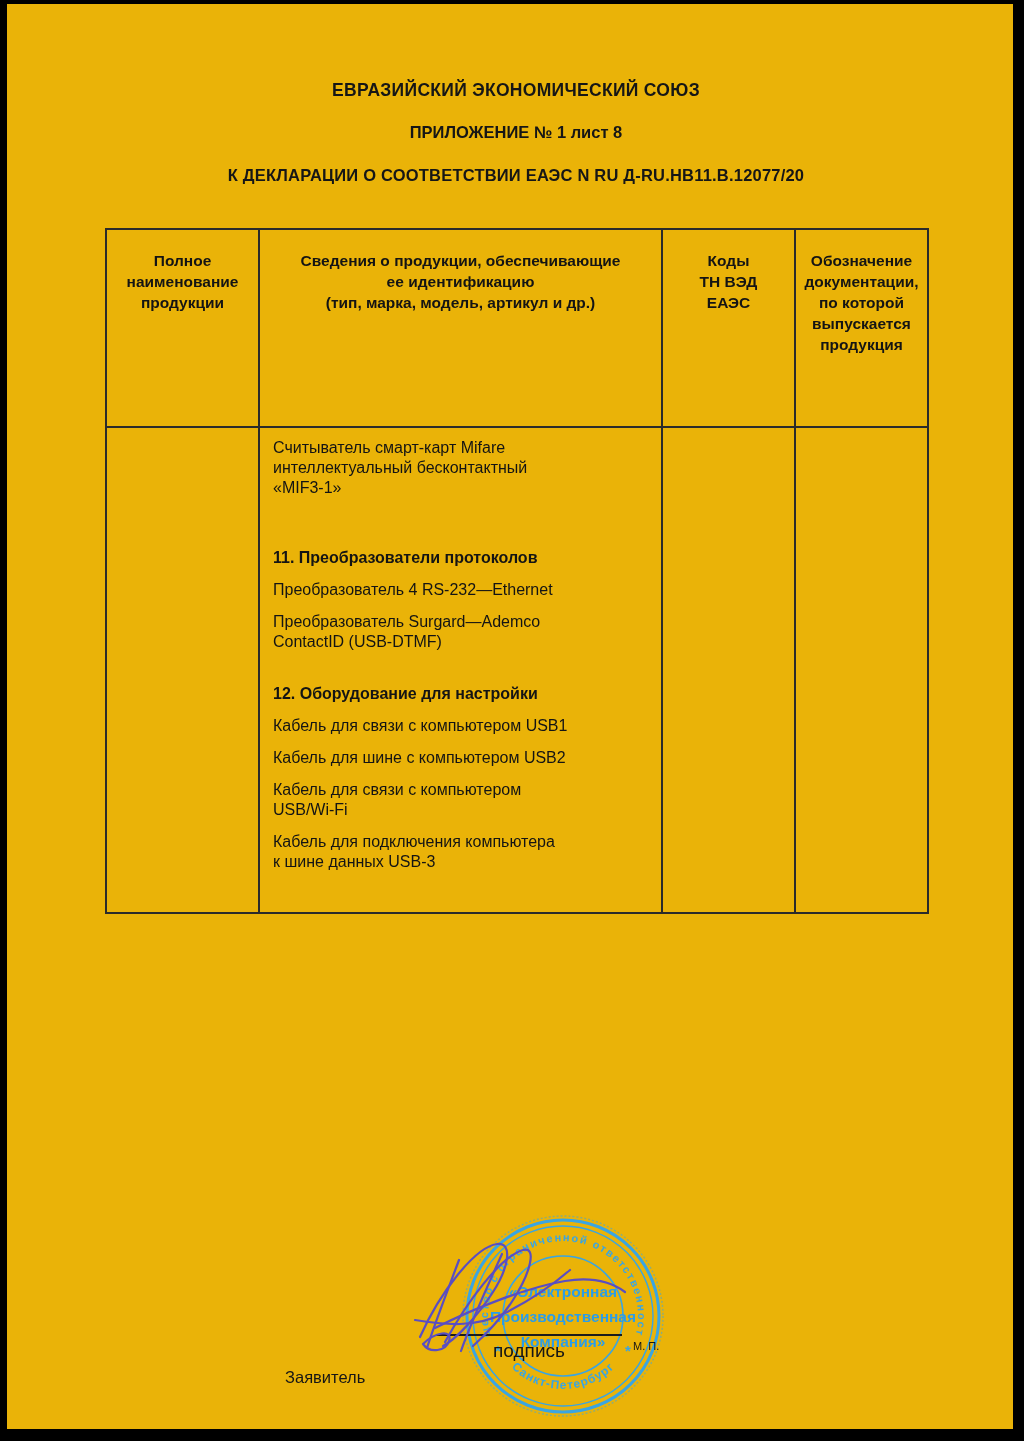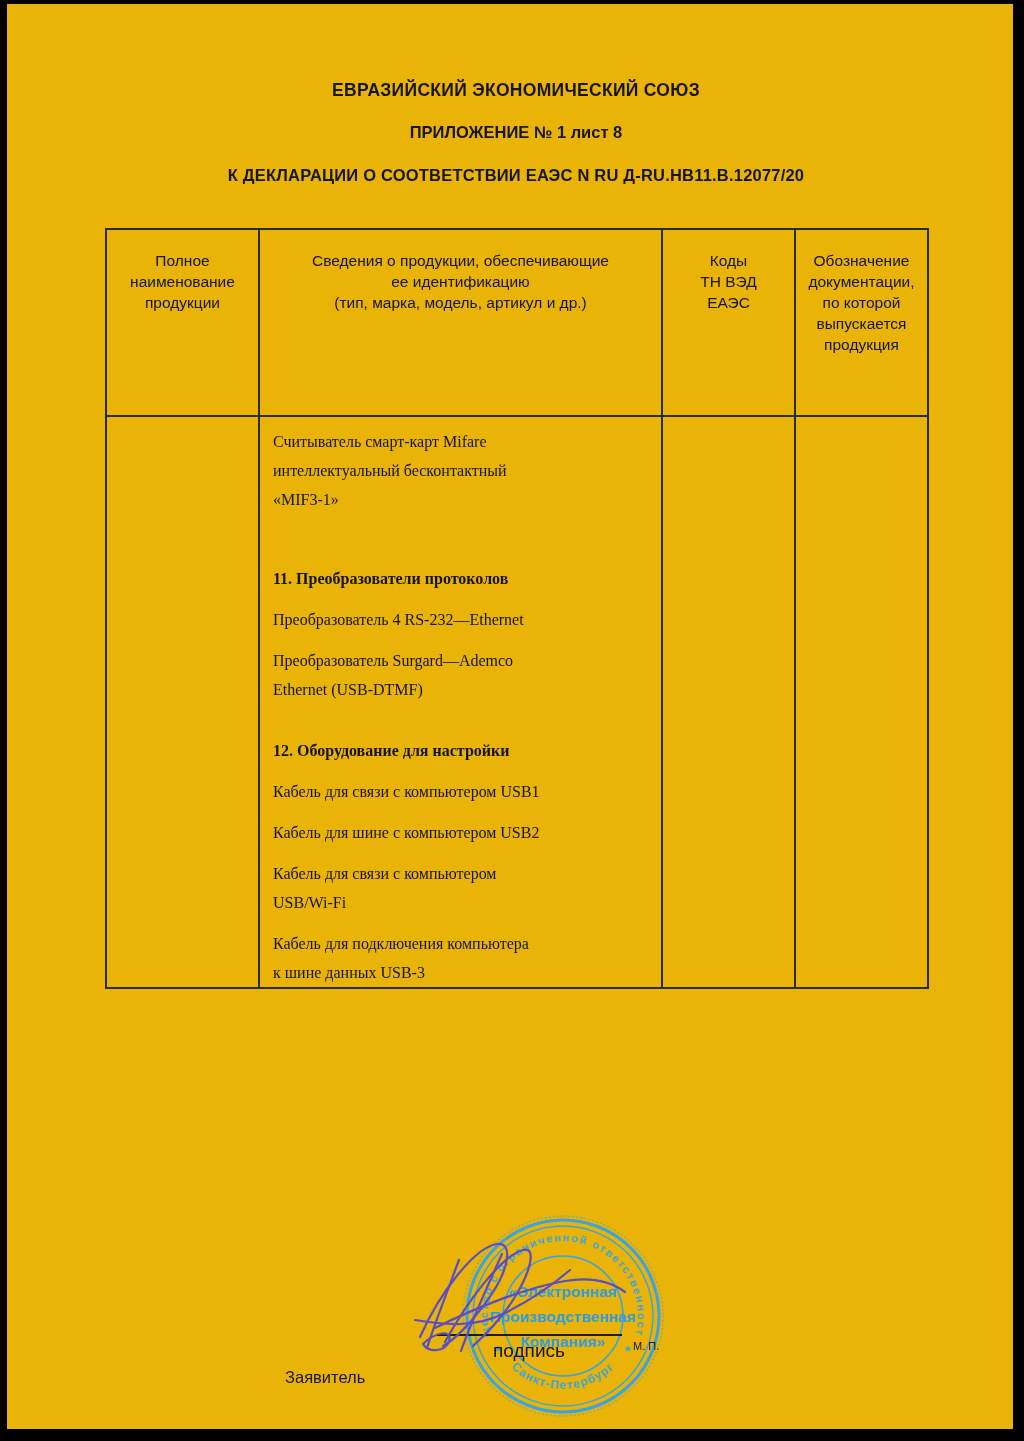--- a/index.html
+++ b/index.html
@@ -21,26 +21,26 @@
   
   table.doc-table{
     position:absolute;left:98px;top:224px;width:822px;
     border-collapse:collapse;table-layout:fixed;
   }
   .doc-table th,.doc-table td{
     border:2px solid #2b2b2b;vertical-align:top;overflow:hidden;
     font-size:15.5px;line-height:21px;
   }
   .doc-table th{
-    height:160px;font-weight:normal;text-align:center;
-    padding:20px 6px 5px 6px;white-space:pre-line;color:#141414;
+    height:160px;font-weight:bold;text-align:center;
+    padding:20px 6px 16px 6px;white-space:pre-line;color:#141414;
   }
   .doc-table td{height:474px;}
   td.product-cell{padding:10px 10px 0 13px;font-size:16px;color:#141414;}
-  .para{white-space:pre-line;margin-top:12px;line-height:29px;font-family:Liberation Serif, serif;}
+  .para{white-space:pre-line;margin-top:12px;line-height:20px;}
   .para:first-child{margin-top:0;}
   .para.bold{font-weight:bold;}
   
   .sig-label{position:absolute;left:278px;top:1364px;font-size:16.5px;color:#161616;}
   .stamp-svg{position:absolute;left:444px;top:1200px;z-index:1;}
   .sign-line{position:absolute;left:429px;top:1330px;width:186px;border-top:2px solid #1c1c1c;z-index:2;}
   .sign-caption{position:absolute;left:429px;top:1336px;width:186px;text-align:center;font-size:19px;color:#161616;z-index:2;}
   .mp-mark{position:absolute;left:626px;top:1336px;font-size:11px;color:#161616;z-index:2;}
   .sig-ink-svg{position:absolute;left:398px;top:1228px;z-index:3;}
   .name-block{position:absolute;left:668px;top:1284px;width:256px;text-align:center;z-index:2;}
@@ -91,21 +91,21 @@
     <tbody>
       <tr>
         <td></td>
         <td class="product-cell" id="product-cell">
             <div class="para">Считыватель смарт-карт Mifare
 интеллектуальный бесконтактный
 «MIF3-1»</div>
             <div class="para bold" style="margin-top: 50px;">11. Преобразователи протоколов</div>
             <div class="para">Преобразователь 4 RS-232—Ethernet</div>
             <div class="para">Преобразователь Surgard—Ademco
-Ethernet (USB-DTMF)</div>
+ContactID (USB-DTMF)</div>
             <div class="para bold" style="margin-top: 32px;">12. Оборудование для настройки</div>
             <div class="para">Кабель для связи с компьютером USB1</div>
             <div class="para">Кабель для шине с компьютером USB2</div>
             <div class="para">Кабель для связи с компьютером
 USB/Wi-Fi</div>
             <div class="para">Кабель для подключения компьютера
 к шине данных USB-3</div>
           </td>
         <td></td>
         <td></td>

